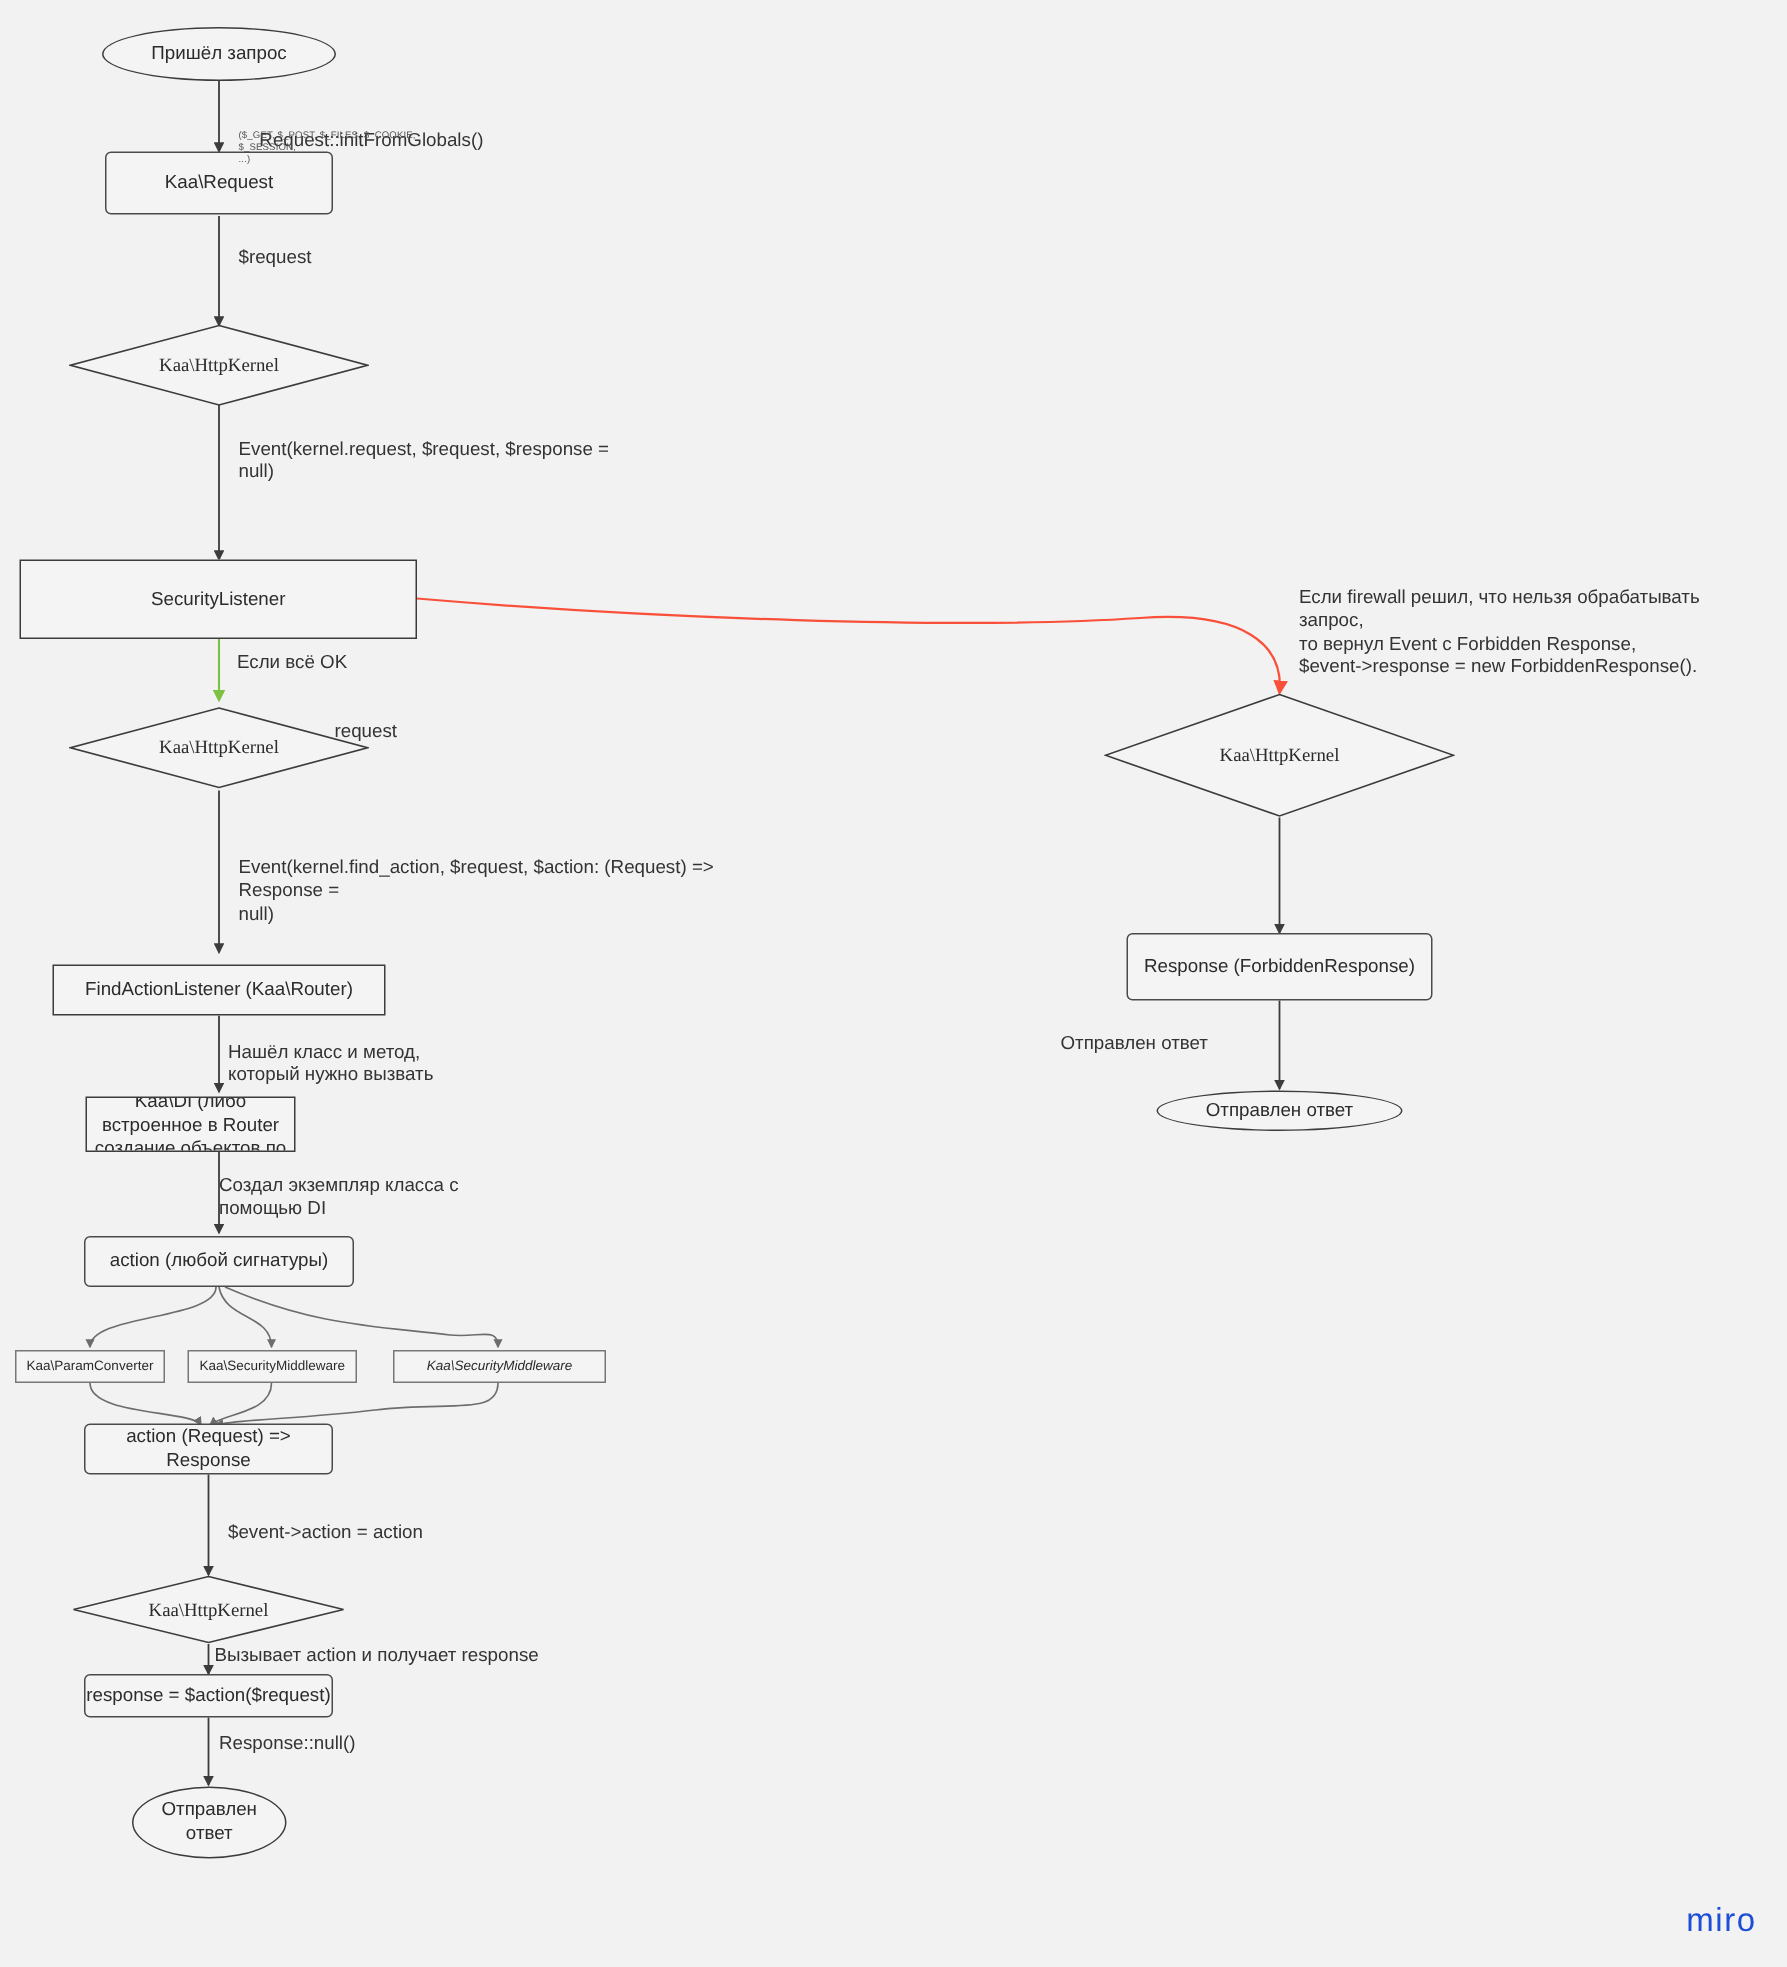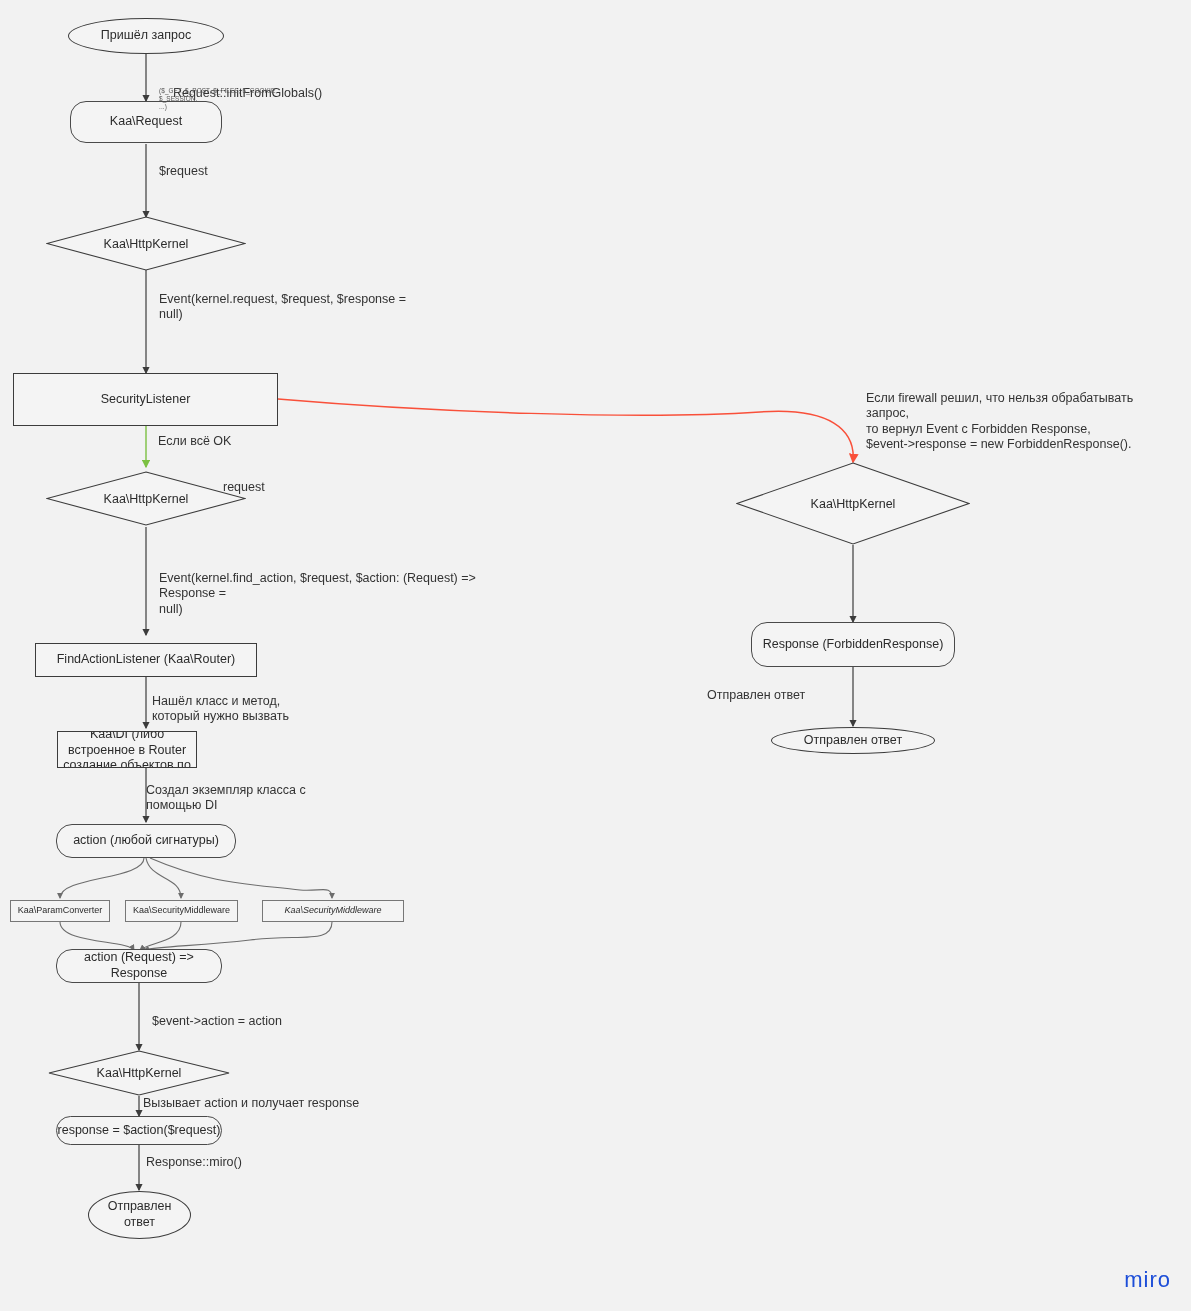--- a/index.html
+++ b/index.html
@@ -30,21 +30,21 @@
     align-items: center;
     justify-content: center;
     text-align: center;
     color: #2b2b2b;
     background: #f4f4f4;
     overflow: hidden;
     line-height: 1.25;
   }
   .rounded {
     border: 1.4px solid #4a4a4a;
-    border-radius: 16px;
+    border-radius: 4px;
     font-size: 12.5px;
   }
   .rect {
     border: 1.4px solid #3c3c3c;
     font-size: 12.5px;
     align-items: center;
   }
   .rect-thin {
     border: 1.2px solid #777;
     font-size: 9px;
@@ -64,20 +64,21 @@
     position: absolute;
     left: 0; top: 0;
     width: 100%; height: 100%;
   }
   .diamond-label {
     position: relative;
     font-size: 12.5px;
     color: #2b2b2b;
     z-index: 2;
     pointer-events: none;
+    font-family: Liberation Serif, serif;
   }
   .edge-label {
     position: absolute;
     font-size: 12.5px;
     color: #333;
     line-height: 1.22;
     white-space: pre-wrap;
   }
   .edge-label.small {
     font-size: 6.4px;
@@ -247,21 +248,21 @@
   <div class="edge-label" style="left:152px; top:694px; width:200px;">Нашёл класс и метод,
 который нужно вызвать</div>
 
   <div class="edge-label" style="left:146px; top:783px; width:200px;">Создал экземпляр класса с
 помощью DI</div>
 
   <div class="edge-label" style="left:152px; top:1014px;">$event-&gt;action = action</div>
 
   <div class="edge-label" style="left:143px; top:1096px;">Вызывает action и получает response</div>
 
-  <div class="edge-label" style="left:146px; top:1155px;">Response::miro()</div>
+  <div class="edge-label" style="left:146px; top:1155px;">Response::null()</div>
 
   <div class="edge-label" style="left:866px; top:391px; width:300px;">Если firewall решил, что нельзя обрабатывать запрос,
 то вернул Event с Forbidden Response,
 $event-&gt;response = new ForbiddenResponse().</div>
 
   <div class="edge-label" style="left:707px; top:688px;">Отправлен ответ</div>
 
   <div class="watermark">miro</div>
 
 </div>

